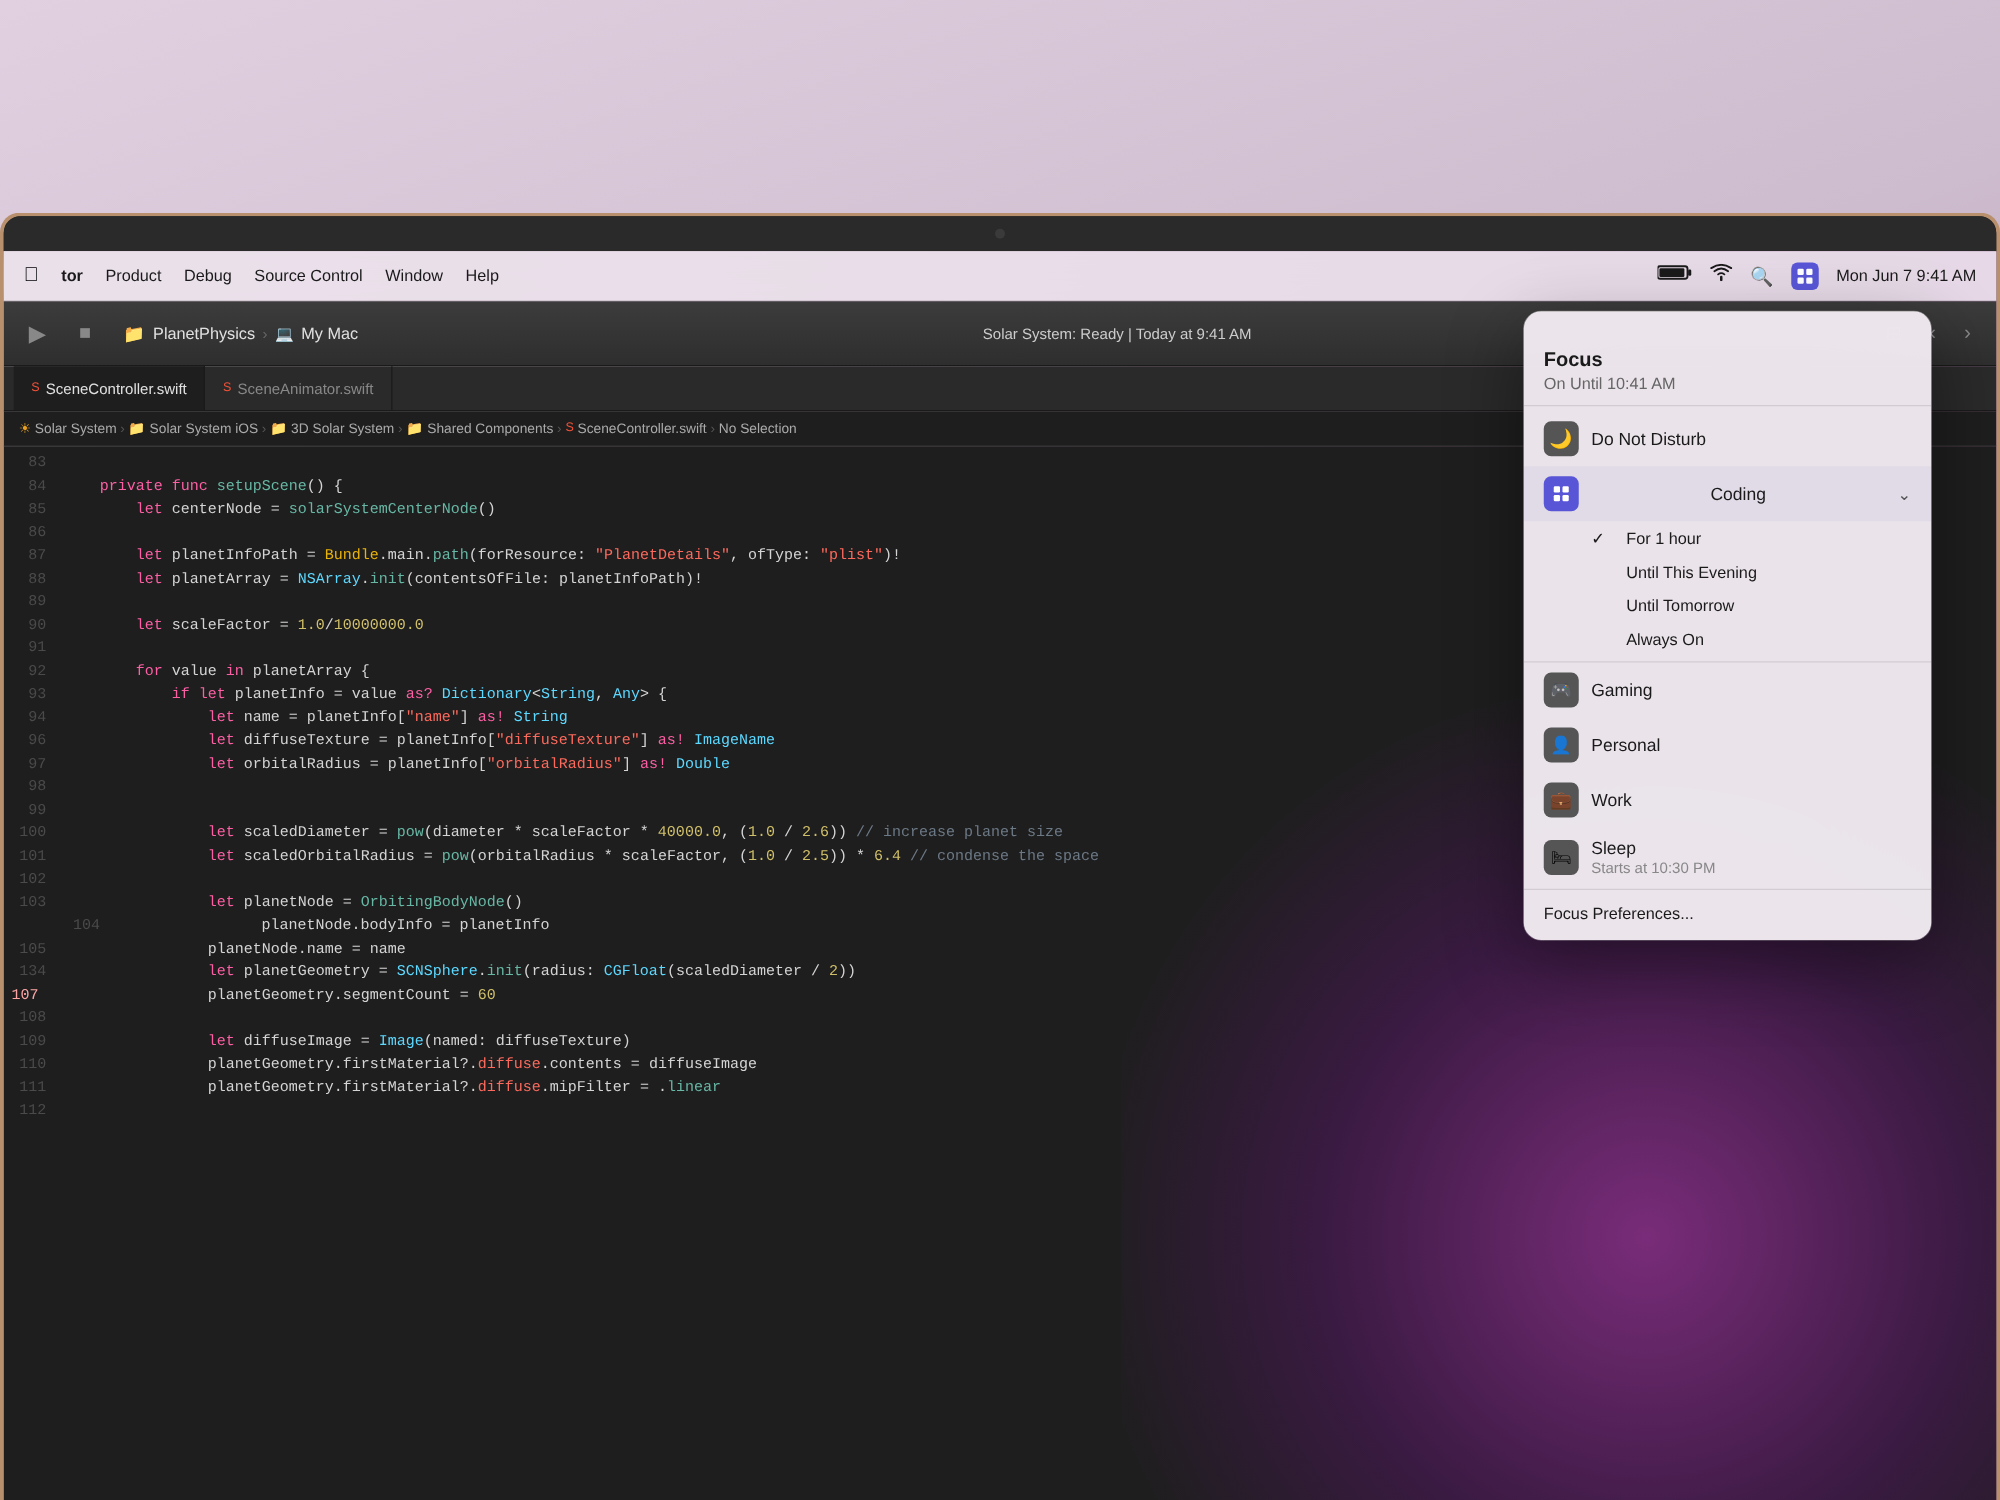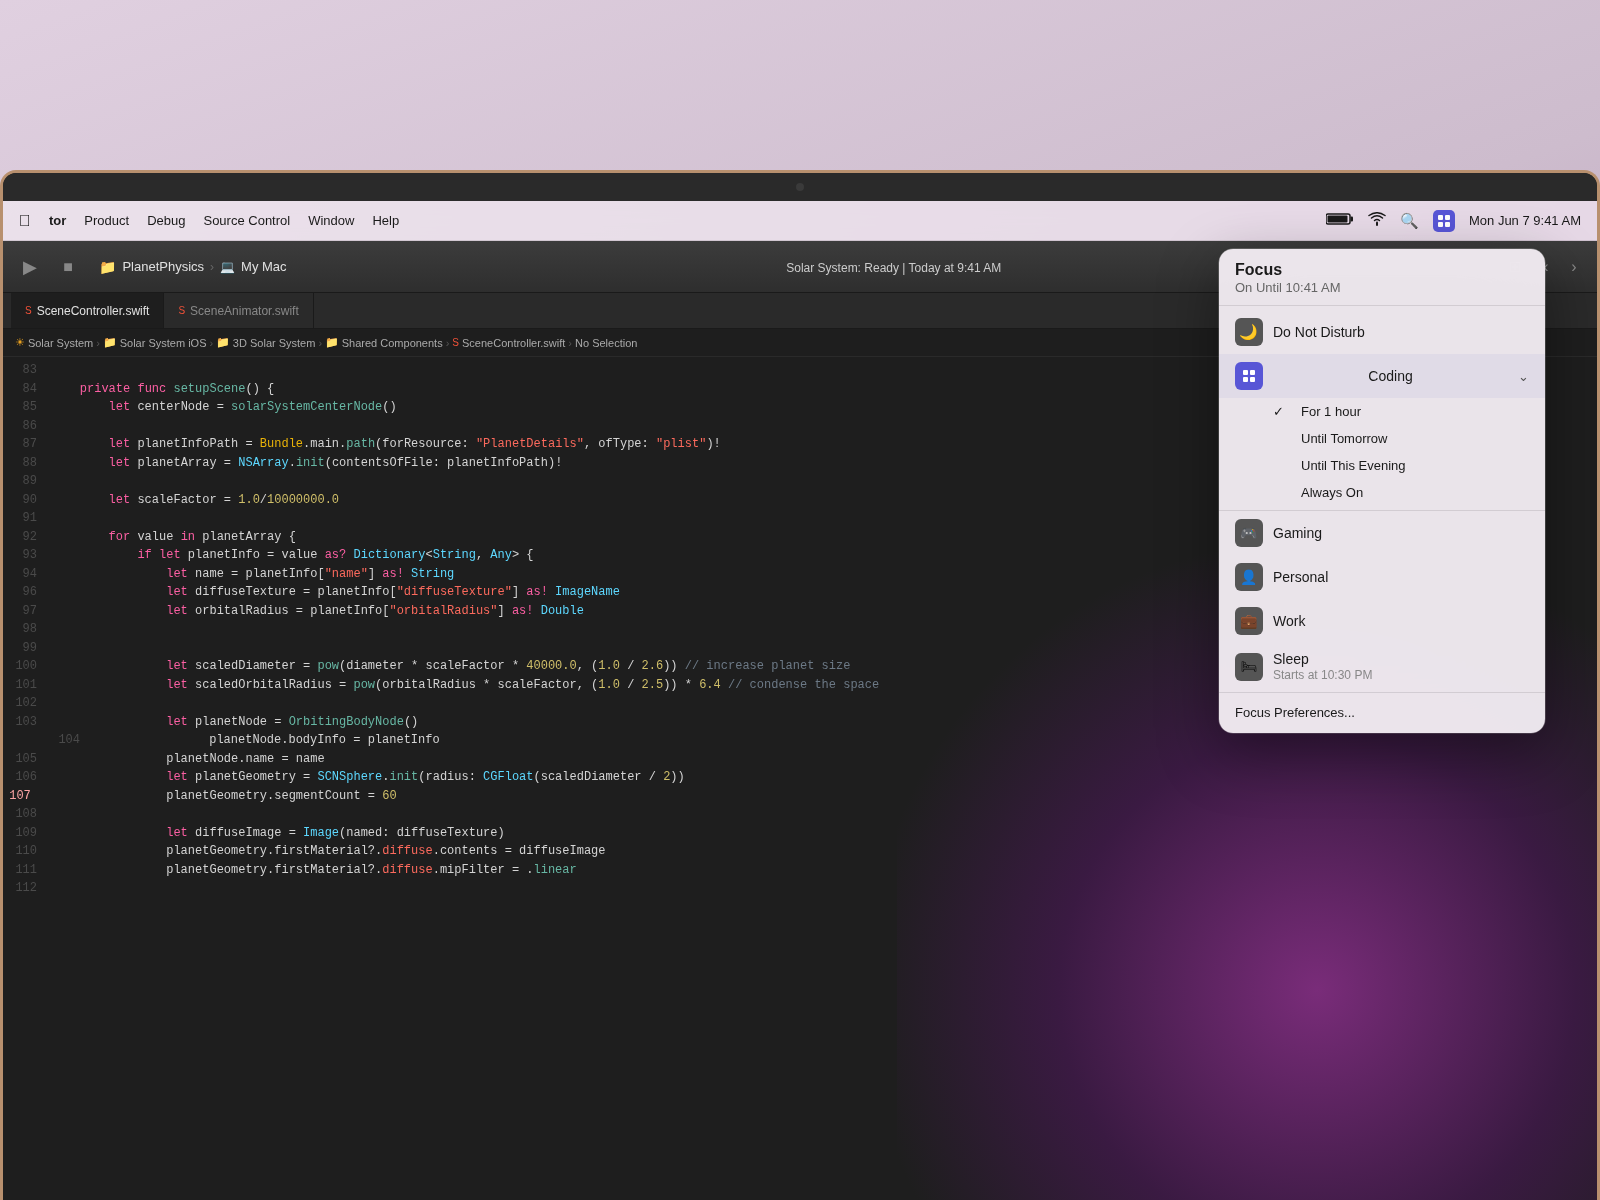--- a/index.html
+++ b/index.html
@@ -254,21 +254,21 @@
               <span class="line-num" style="width:48px;text-align:right;padding-right:14px;color:#4a4a4a;user-select:none;">104</span>
               <span class="line-content" style="white-space:pre;">                planetNode.bodyInfo = planetInfo</span>
             </div>
 
           <div class="code-line" style="display:flex;min-height:18.5px;">
               <span class="line-num" style="width:48px;text-align:right;padding-right:14px;color:#4a4a4a;user-select:none;">105</span>
               <span class="line-content" style="white-space:pre;">                planetNode.name = name</span>
             </div>
 
           <div class="code-line" style="display:flex;min-height:18.5px;">
-              <span class="line-num" style="width:48px;text-align:right;padding-right:14px;color:#4a4a4a;user-select:none;">106</span>
+              <span class="line-num" style="width:48px;text-align:right;padding-right:14px;color:#4a4a4a;user-select:none;">134</span>
               <span class="line-content" style="white-space:pre;">                <span style="color:#fc5fa3;">let</span> planetGeometry = <span style="color:#5dd8ff;">SCNSphere</span>.<span style="color:#67b7a4;">init</span>(radius: <span style="color:#5dd8ff;">CGFloat</span>(scaledDiameter / <span style="color:#d0bf69;">2</span>))</span>
             </div>
 
           <div class="code-line" style="display:flex;min-height:18.5px;">
               <span class="line-num" style="width:48px;text-align:center;padding-right:14px;color:#fca5a5;user-select:none;">107</span>
               <span class="line-content" style="white-space:pre;">                planetGeometry.segmentCount = <span style="color:#d0bf69;">60</span></span>
             </div>
 
           <div class="code-line" style="display:flex;min-height:18.5px;">
               <span class="line-num" style="width:48px;text-align:right;padding-right:14px;color:#4a4a4a;user-select:none;">108</span>
@@ -293,21 +293,21 @@
           <div class="code-line" style="display:flex;min-height:18.5px;">
               <span class="line-num" style="width:48px;text-align:right;padding-right:14px;color:#4a4a4a;user-select:none;">112</span>
               <span class="line-content"> </span>
             </div>
 
         </div>
       </div>
 
       <div style="position:absolute;top:48px;right:52px;width:326px;background:rgba(242,236,242,0.96);backdrop-filter:blur(40px);border-radius:14px;box-shadow:0 20px 60px rgba(0,0,0,0.4),0 0 0 0.5px rgba(255,255,255,0.4);z-index:200;overflow:hidden;">
 
-        <div style="padding:12px 16px 10px 16px;">
+        <div style="padding:31px 16px 10px 16px;">
           <div style="font-size:16px;font-weight:700;color:#1a1a1a;">Focus</div>
           <div style="font-size:13px;color:#666;margin-top:1px;">On Until 10:41 AM</div>
         </div>
 
         <div style="height:1px;background:rgba(0,0,0,0.1);margin:0 0 4px;"></div>
 
         <div style="display:flex;align-items:center;padding:8px 16px;gap:10px;cursor:pointer;">
           <div style="width:28px;height:28px;border-radius:6px;background:#555;display:flex;align-items:center;justify-content:center;font-size:15px;flex-shrink:0;">🌙</div>
           <span style="font-size:14px;color:#1a1a1a;font-weight:500;flex:1;">Do Not Disturb</span>
         </div>
@@ -327,26 +327,26 @@
 
         <div>
 
           <div style="display:flex;align-items:center;padding:6px 16px 6px 54px;cursor:pointer;gap:10px;">
             <span style="width:18px;font-size:13px;color:#1a1a1a;">✓</span>
             <span style="font-size:13px;color:#1a1a1a;">For 1 hour</span>
           </div>
 
           <div style="display:flex;align-items:center;padding:6px 16px 6px 54px;cursor:pointer;gap:10px;">
             <span style="width:18px;"></span>
-            <span style="font-size:13px;color:#1a1a1a;">Until Tomorrow</span>
+            <span style="font-size:13px;color:#1a1a1a;">Until This Evening</span>
           </div>
 
           <div style="display:flex;align-items:center;padding:6px 16px 6px 54px;cursor:pointer;gap:10px;">
             <span style="width:18px;"></span>
-            <span style="font-size:13px;color:#1a1a1a;">Until This Evening</span>
+            <span style="font-size:13px;color:#1a1a1a;">Until Tomorrow</span>
           </div>
 
           <div style="display:flex;align-items:center;padding:6px 16px 10px 54px;cursor:pointer;gap:10px;">
             <span style="width:18px;"></span>
             <span style="font-size:13px;color:#1a1a1a;">Always On</span>
           </div>
         </div>
 
         <div style="height:1px;background:rgba(0,0,0,0.1);margin:0;"></div>
 

